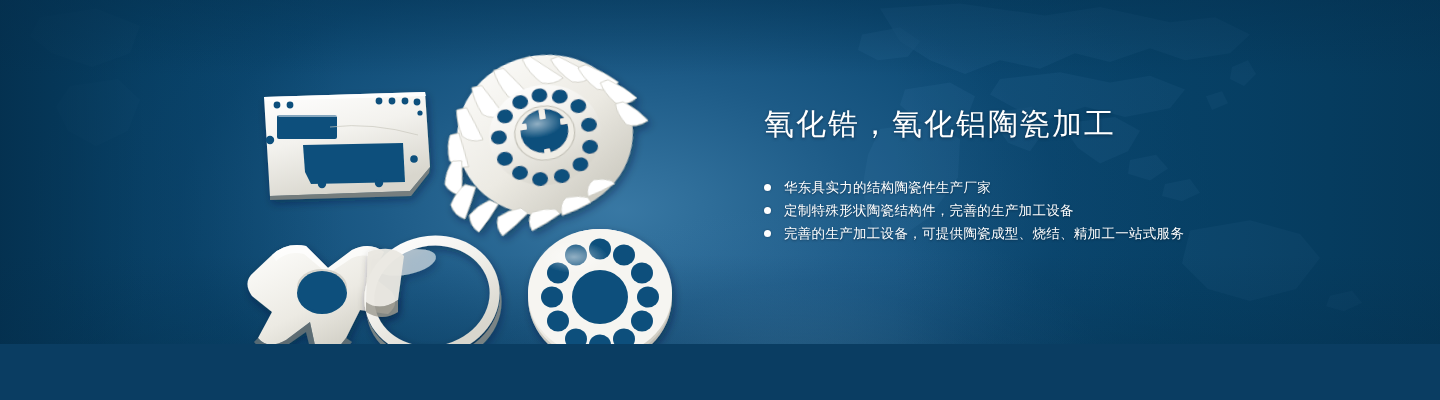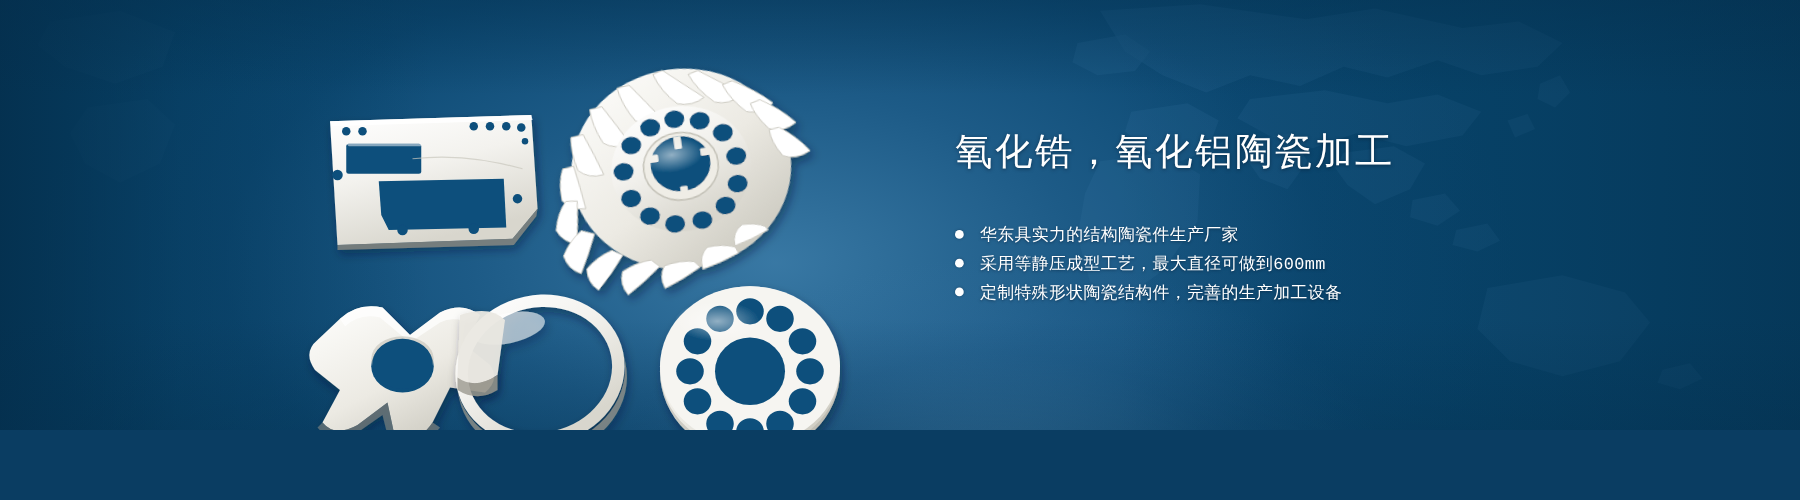--- a/index.html
+++ b/index.html
@@ -10,21 +10,20 @@
   body {
     font-family: "Liberation Sans", "DejaVu Sans", sans-serif;
   }
 
   .banner {
     position: relative;
     width: 1440px;
     height: 344px;
     overflow: hidden;
     background: #6d28d9;
-    font-family: Liberation Mono, monospace;
   }
 
   
   .bg-base {
     position: absolute;
     inset: 0;
     background: #08476f;
   }
   
   .bg-glow {
@@ -349,22 +348,22 @@
   <div class="copy">
     <h1 class="title">氧化锆，氧化铝陶瓷加工</h1>
 
     <ul class="bullets">
       <li class="bullet-row">
         <span class="bullet-dot"></span>
         <span class="bullet-text">华东具实力的结构陶瓷件生产厂家</span>
       </li>
       <li class="bullet-row">
         <span class="bullet-dot"></span>
-        <span class="bullet-text">采用等静压成型工艺，最大直径可做到600mm</span>
+        <span class="bullet-text">定制特殊形状陶瓷结构件，完善的生产加工设备</span>
       </li>
       <li class="bullet-row">
         <span class="bullet-dot"></span>
-        <span class="bullet-text">定制特殊形状陶瓷结构件，完善的生产加工设备</span>
+        <span class="bullet-text">完善的生产加工设备，可提供陶瓷成型、烧结、精加工一站式服务</span>
       </li>
     </ul>
   </div>
 
 </div>
 
 </body></html>

